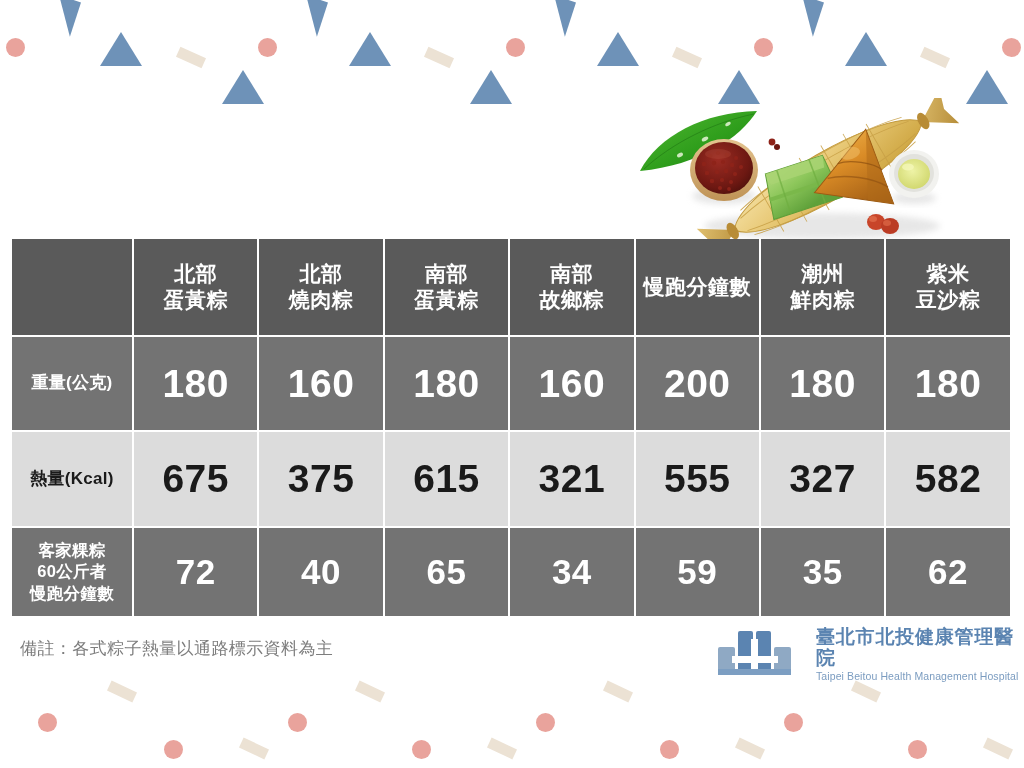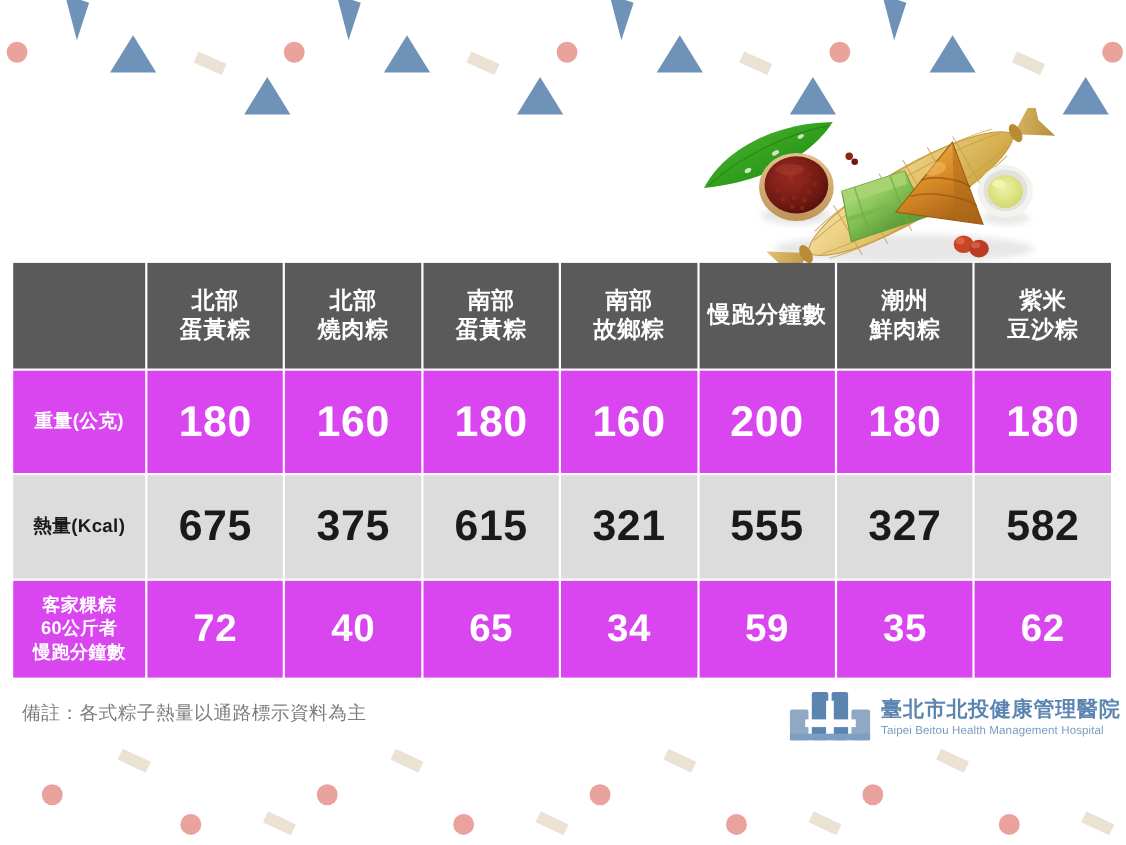--- a/index.html
+++ b/index.html
@@ -89,21 +89,21 @@
     background: #5a5a5a;
     color: #ffffff;
     height: 96px;
     font-size: 21px;
     font-weight: bold;
     line-height: 1.22;
     letter-spacing: 0.5px;
   }
   .hdr-cell.blank { background: #5a5a5a; }
 
-  .row-red td   { background: #d946ef; color: #ffffff; }
+  .row-red td   { background: #737373; color: #ffffff; }
   .row-gray td  { background: #dcdcdc; color: #1a1a1a; }
 
   .rl { 
     font-size: 17px;
     font-weight: bold;
     line-height: 1.3;
     letter-spacing: 0.3px;
   }
   .rl-small { font-size: 16.5px; line-height: 1.28; }
 
@@ -126,21 +126,21 @@
     color: #7d7d7d;
     letter-spacing: 0.4px;
     text-align: right;
   }
 
   #logo {
     position: absolute;
     left: 718px; top: 627px;
     display: flex;
     align-items: center;
-    gap: 1px;
+    gap: 16px;
   }
   #logo-mark { flex: 0 0 auto; }
   #logo-text { display: flex; flex-direction: column; justify-content: center; }
   #logo-name-zh {
     font-size: 19px;
     font-weight: bold;
     color: #5b84b1;
     letter-spacing: 0.8px;
     line-height: 1.1;
   }

